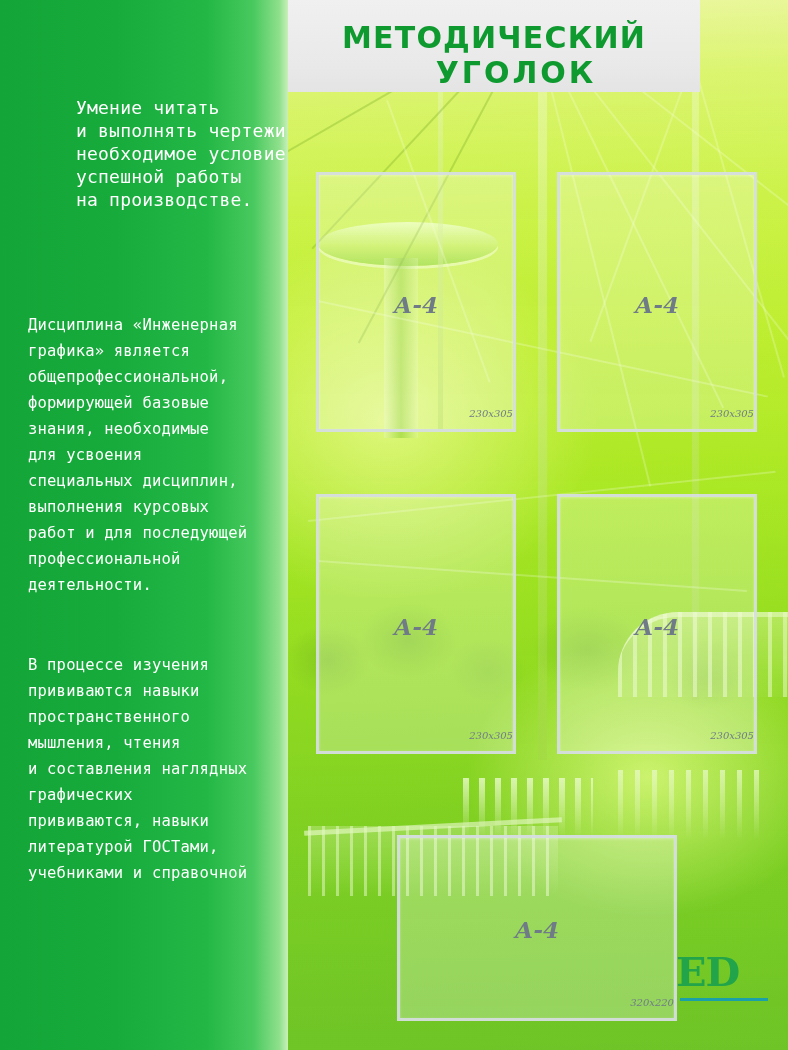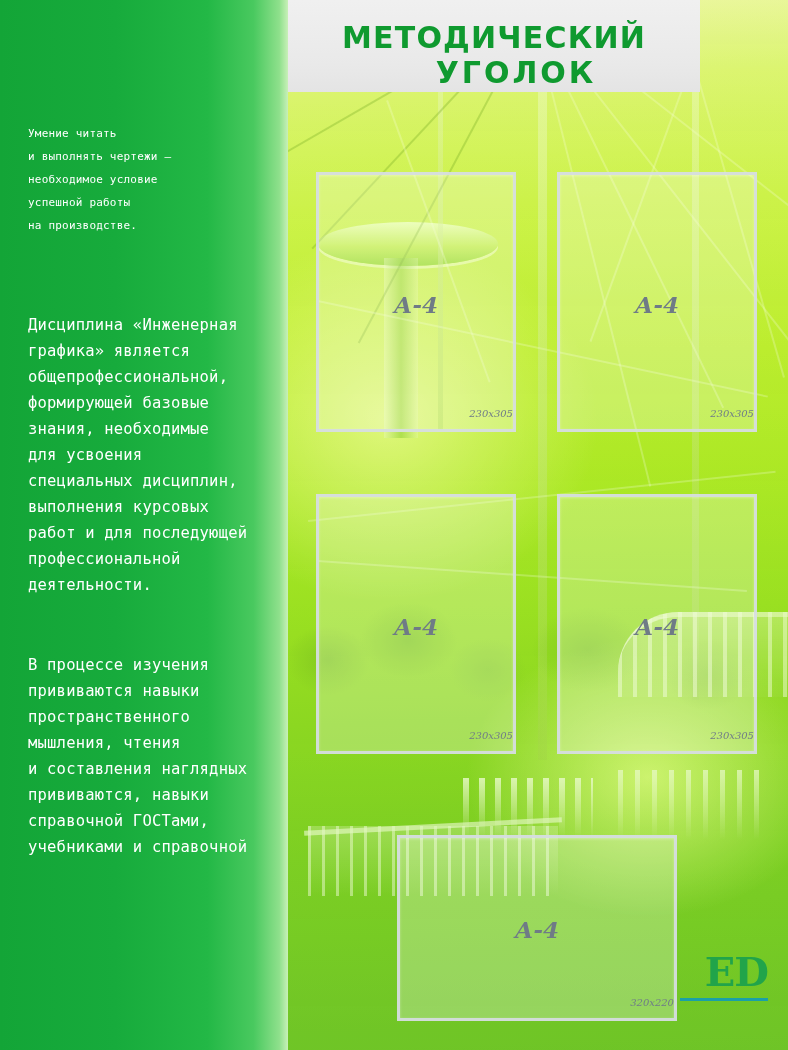--- a/index.html
+++ b/index.html
@@ -34,21 +34,21 @@
         #c8f0b8 100%);
   }
   .left-text {
     position: absolute;
     left: 28px;
     width: 248px;
     color: #ffffff;
     font-family: "DejaVu Sans Mono", monospace;
     letter-spacing: 0.2px;
   }
-  .block-1 { top: 122px; font-size: 11px; line-height: 23px; }
+  .block-1 { top: 96px; font-size: 18px; line-height: 23px; margin-left: 48px; }
   .block-2 { top: 312px; font-size: 15.5px; line-height: 26px; }
   .block-3 { top: 652px; font-size: 15.5px; line-height: 26px; }
   .left-text p { margin: 0; }
 
   
   .photo-area {
     position: absolute;
     left: 288px;
     top: 0;
     width: 500px;
@@ -236,21 +236,21 @@
   #pocket-4 .plabel { top: 116px; }
   #pocket-5 { left: 397px; top: 835px; width: 280px; height: 186px; }
   #pocket-5 .plabel { top: 78px; }
 
   
   .logo {
     position: absolute;
     left: 676px;
     top: 952px;
     width: 92px;
-    text-align: right;
+    text-align: left;
   }
   .logo-text {
     font-family: "DejaVu Serif", serif;
     font-weight: bold;
     font-size: 40px;
     line-height: 40px;
     color: #21a44a;
     letter-spacing: -1px;
   }
   .logo-rule {
@@ -289,22 +289,23 @@
     <p>профессиональной</p>
     <p>деятельности.</p>
   </div>
 
   <div class="left-text block-3">
     <p>В процессе изучения</p>
     <p>прививаются навыки</p>
     <p>пространственного</p>
     <p>мышления, чтения</p>
     <p>и составления наглядных</p>
+    <p>графических</p>
     <p>прививаются, навыки</p>
-    <p>справочной ГОСТами,</p>
+    <p>литературой ГОСТами,</p>
     <p>учебниками и справочной</p>
   </div>
 
   <div class="photo-area">
     <div class="photo-bg"></div>
 
     <div class="disc"></div>
     <div class="disc-stem"></div>
 
     <div class="mast" style="left:250px; top:0; height:760px;"></div>

